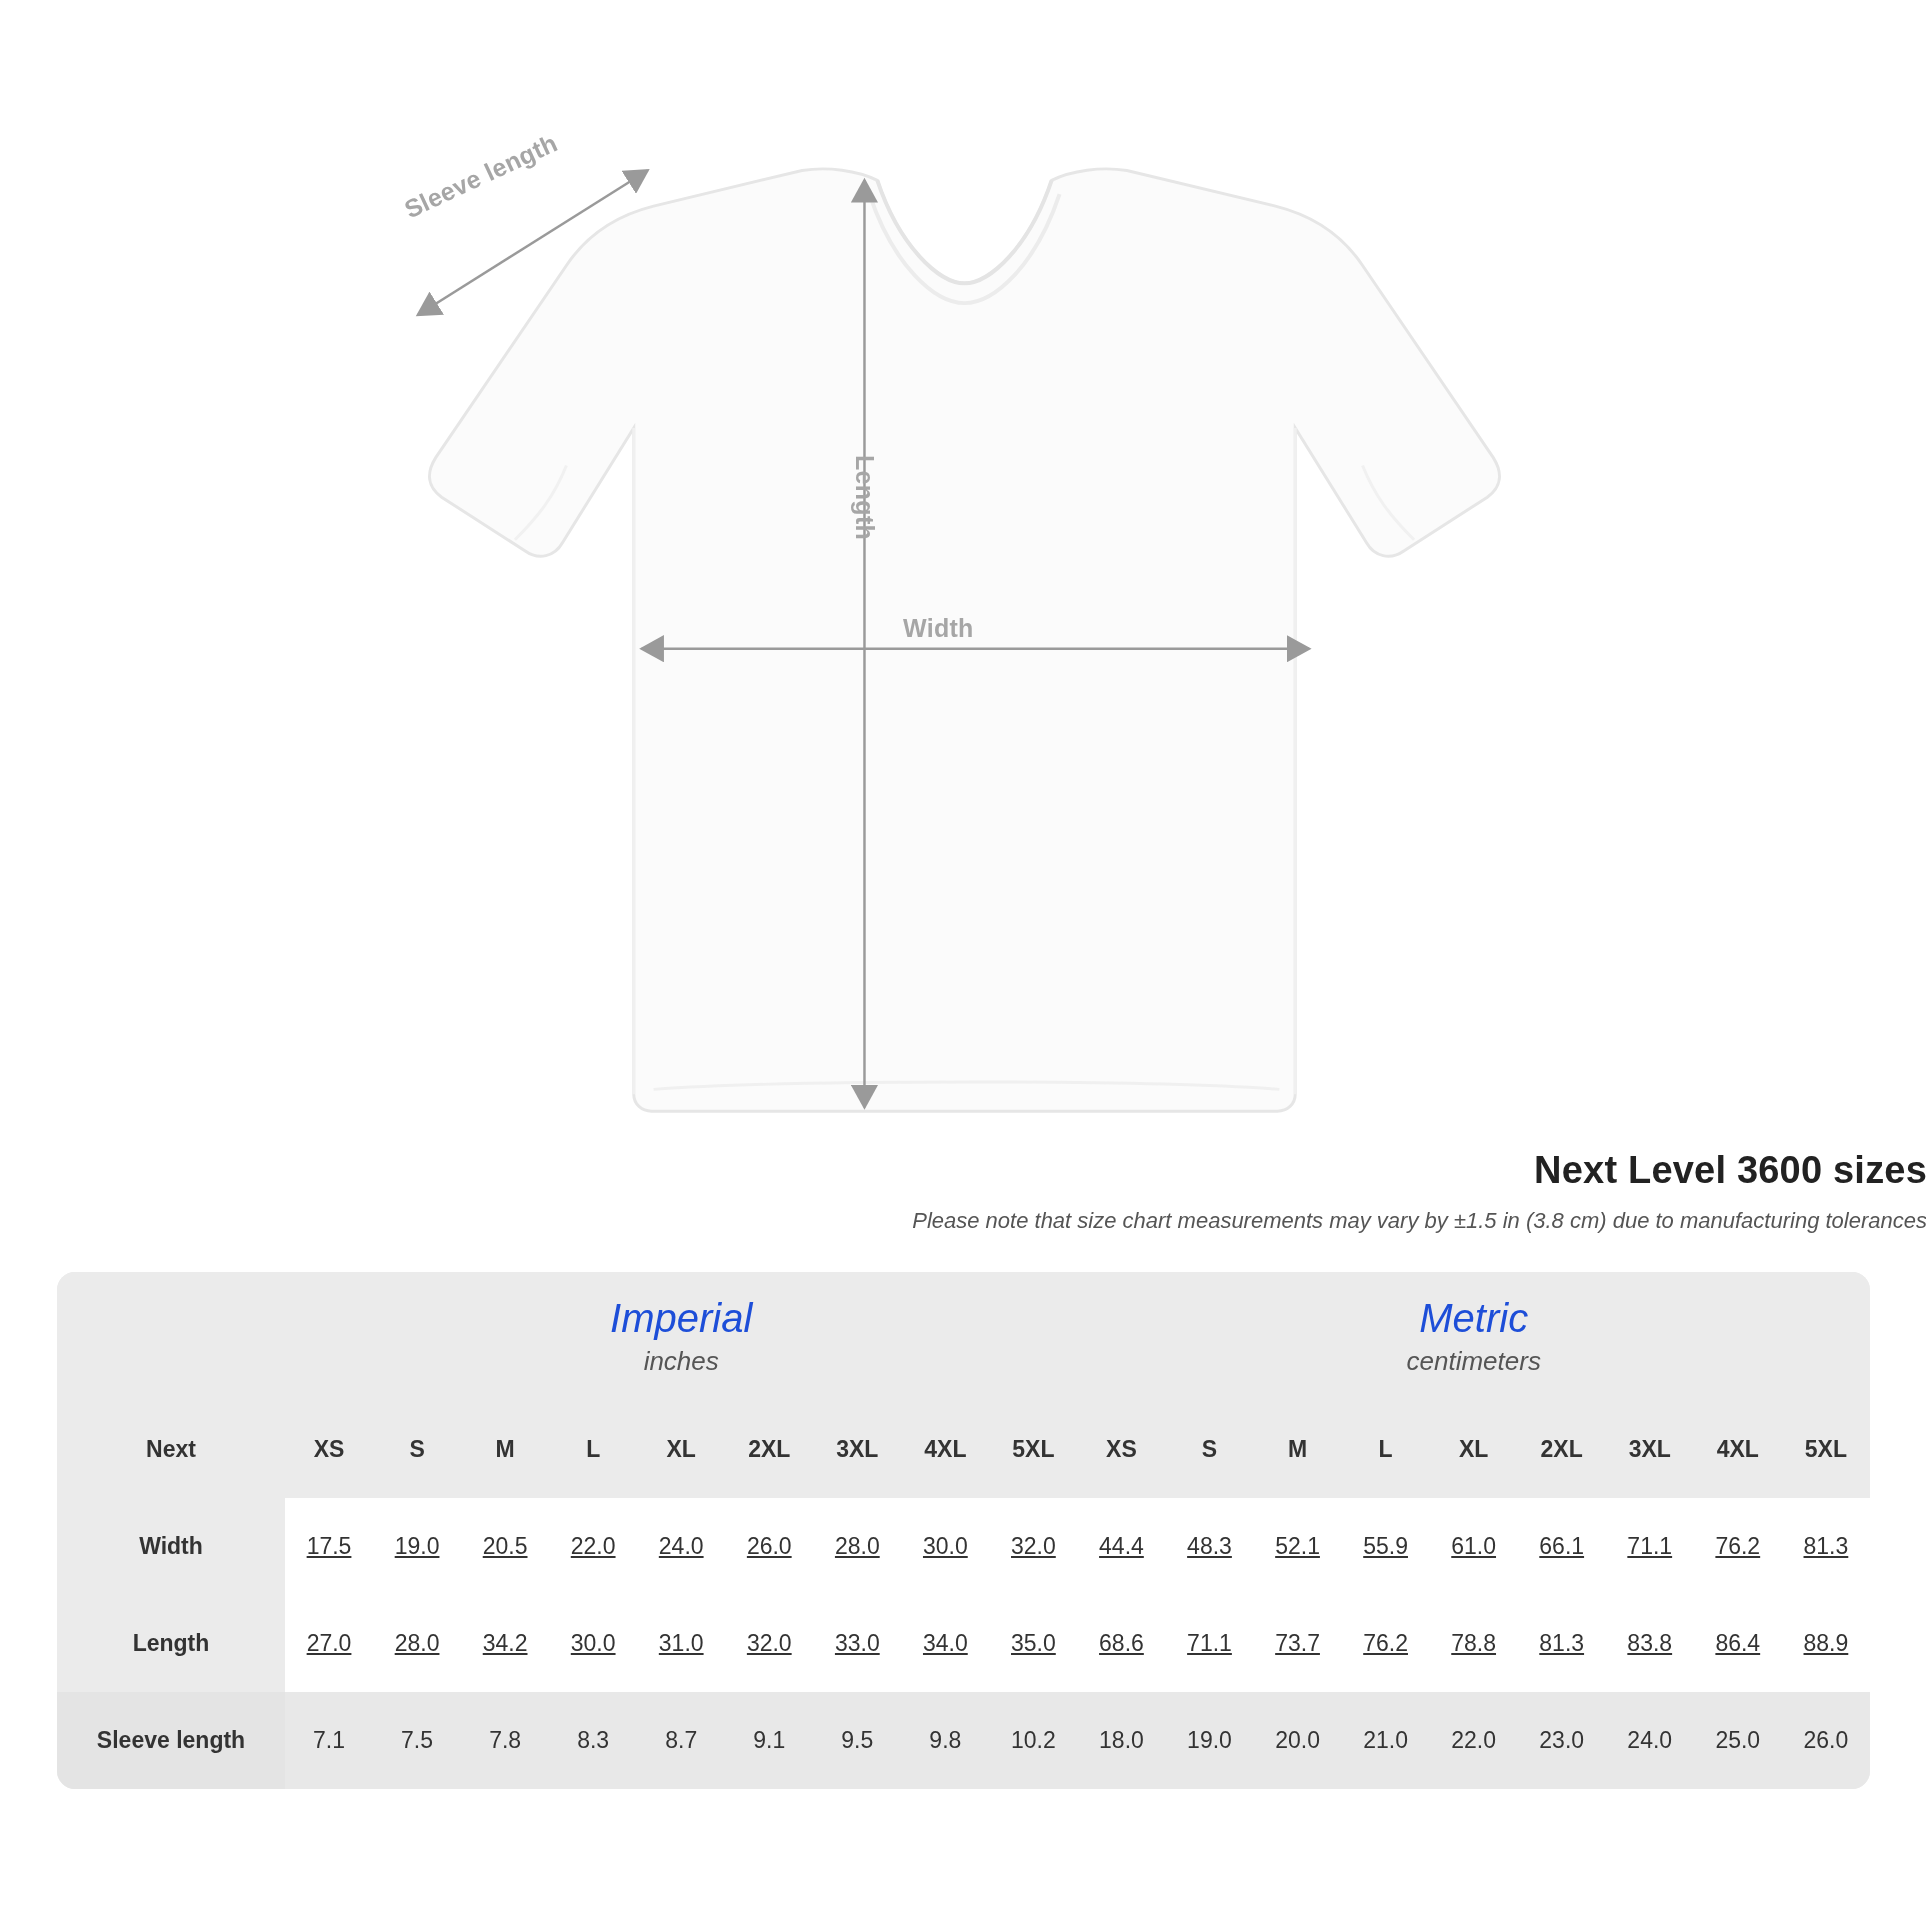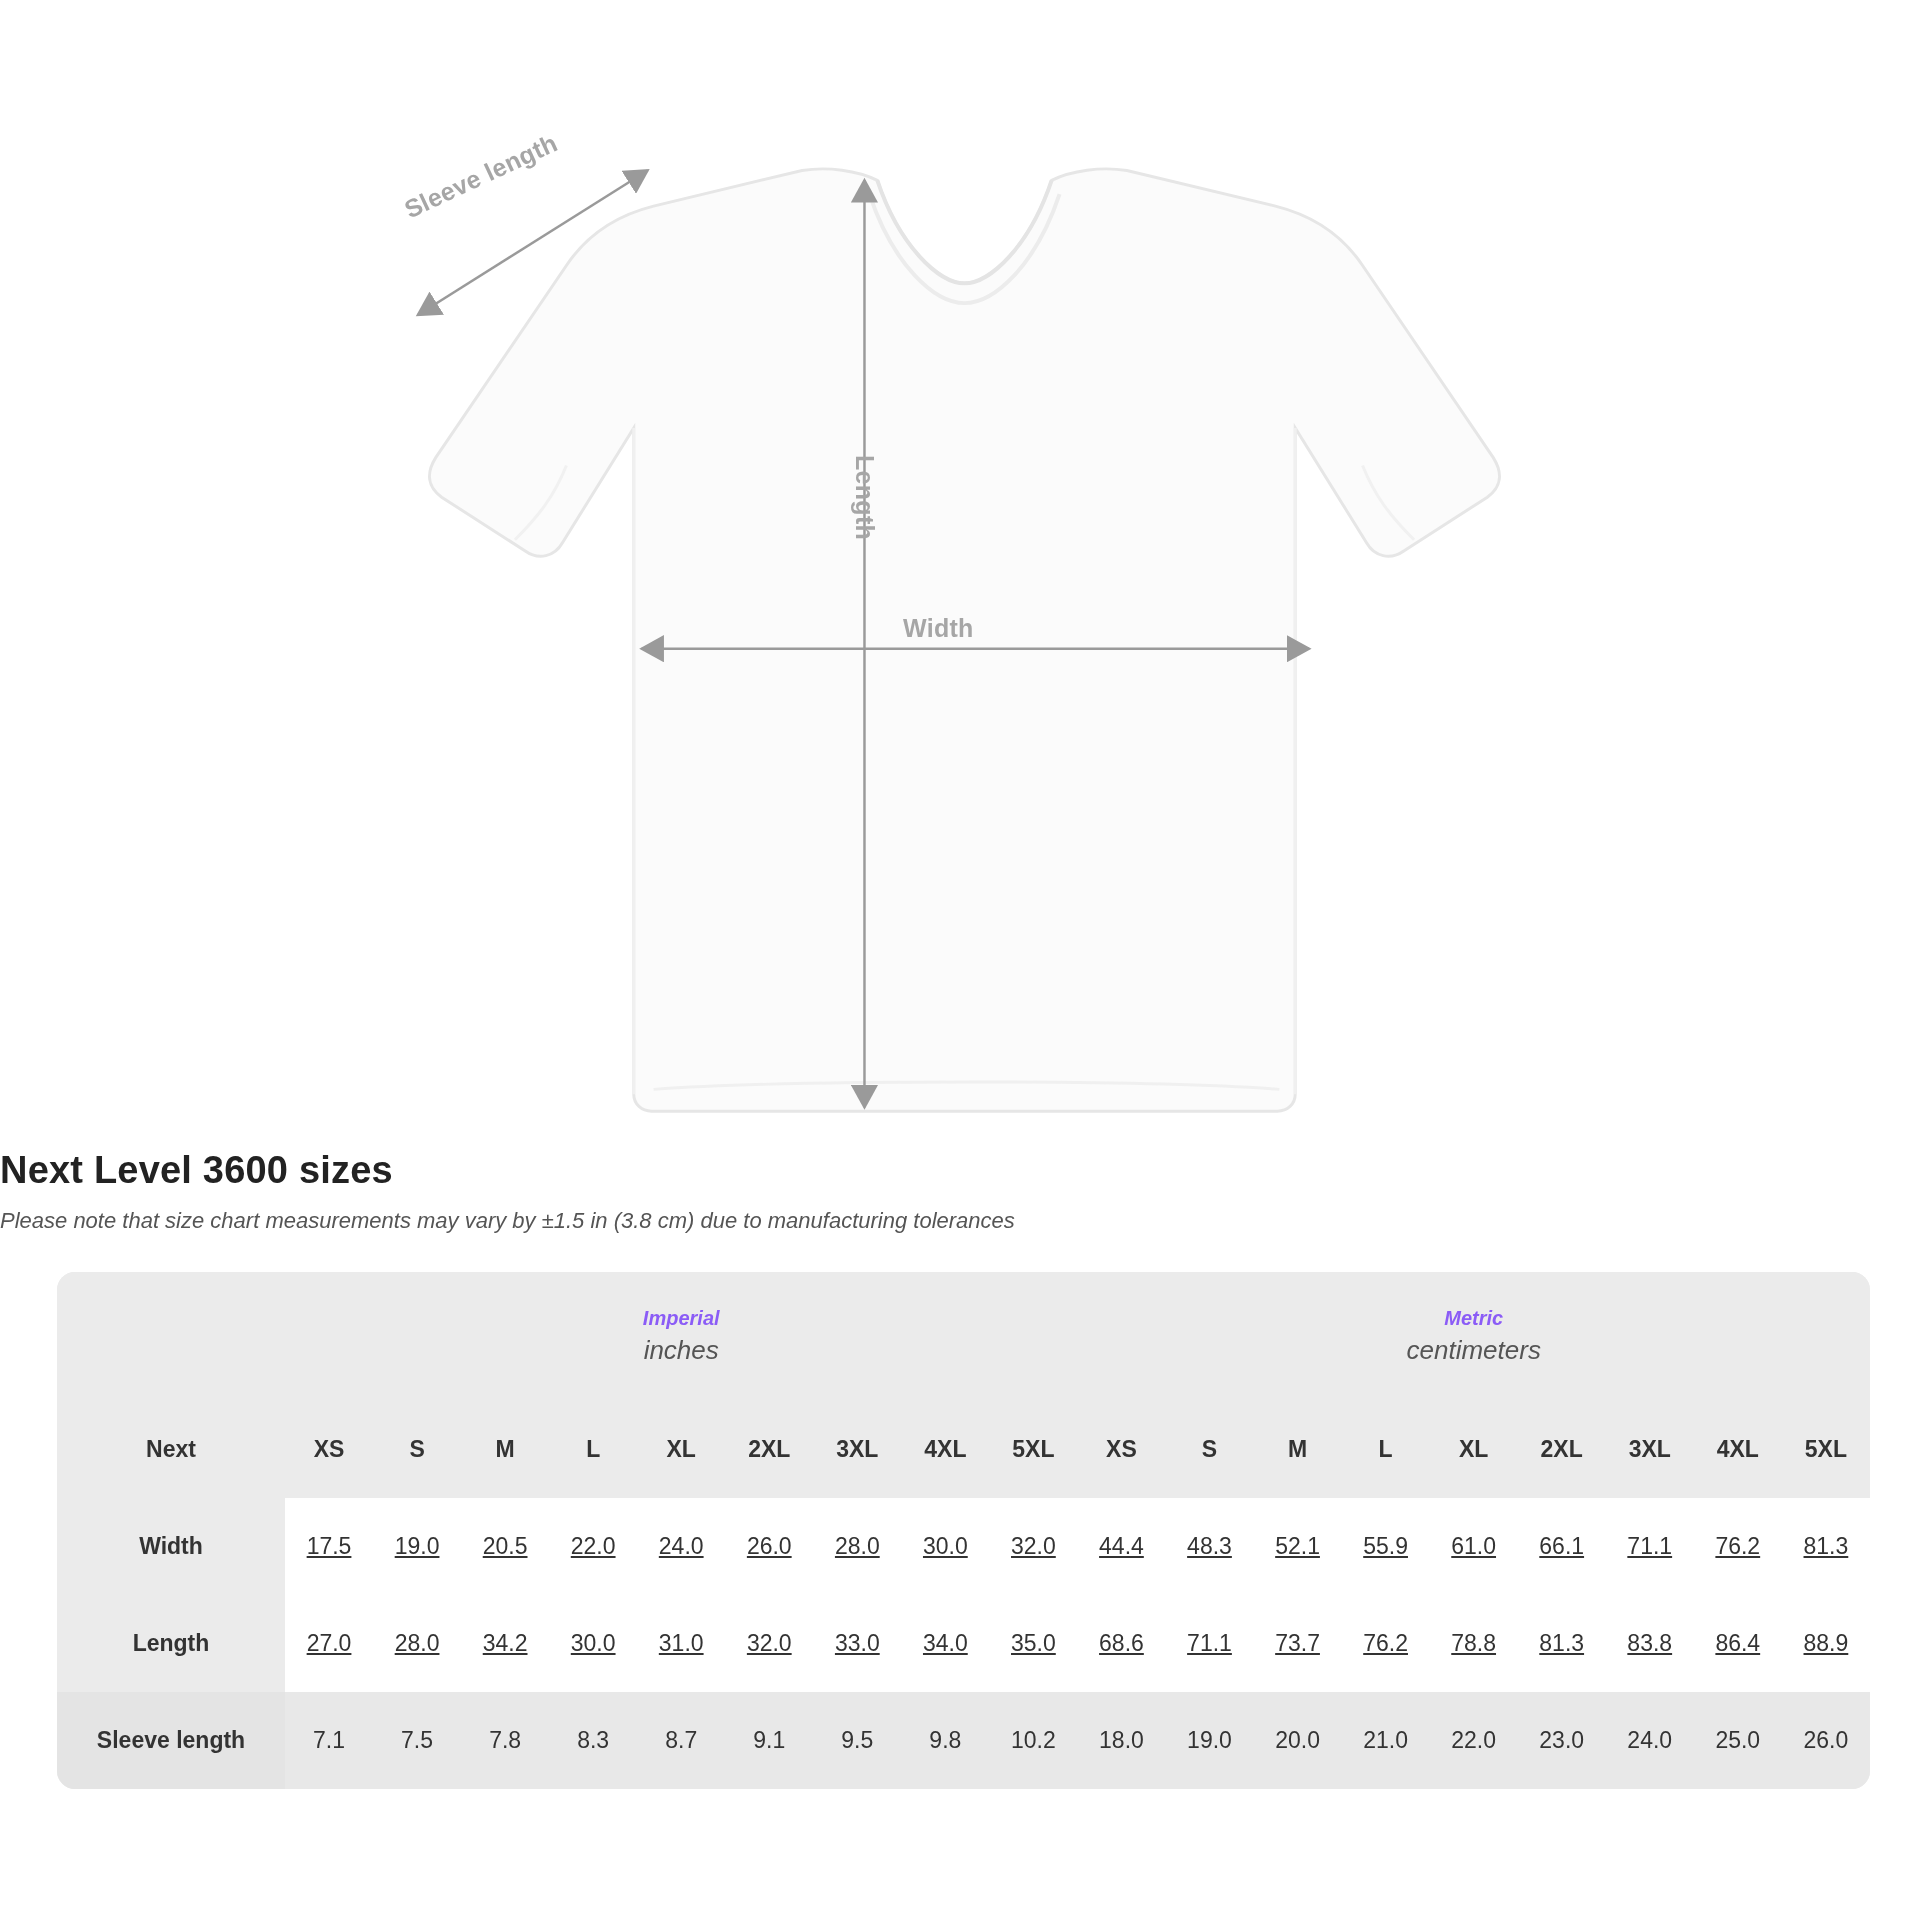--- a/index.html
+++ b/index.html
@@ -51,21 +51,21 @@
     transform: rotate(90deg);
     transform-origin: left top;
   }
   .lbl-width {
     left: 903px;
     top: 614px;
   }
 
   
   .heading-block {
-    text-align: left;
+    text-align: right;
     margin-top: 10px;
   }
   .chart-title {
     font-size: 38px;
     font-weight: bold;
     color: #222222;
     margin: 0;
     letter-spacing: 0.2px;
   }
   .chart-note {
@@ -94,24 +94,24 @@
     padding: 0;
     height: 97px;
     border: none;
   }
   .unit-head {
     background: #ebebeb;
     height: 129px !important;
     vertical-align: middle;
   }
   .unit-head .u-name {
-    font-size: 20px;
-    font-weight: bold;
+    font-size: 40px;
+    font-weight: normal;
     font-style: italic;
-    color: #8b5cf6;
+    color: #1d4ed8;
     display: block;
     line-height: 1.1;
   }
   .unit-head .u-sub {
     font-size: 26px;
     font-style: italic;
     color: #555555;
     display: block;
     margin-top: 6px;
   }

